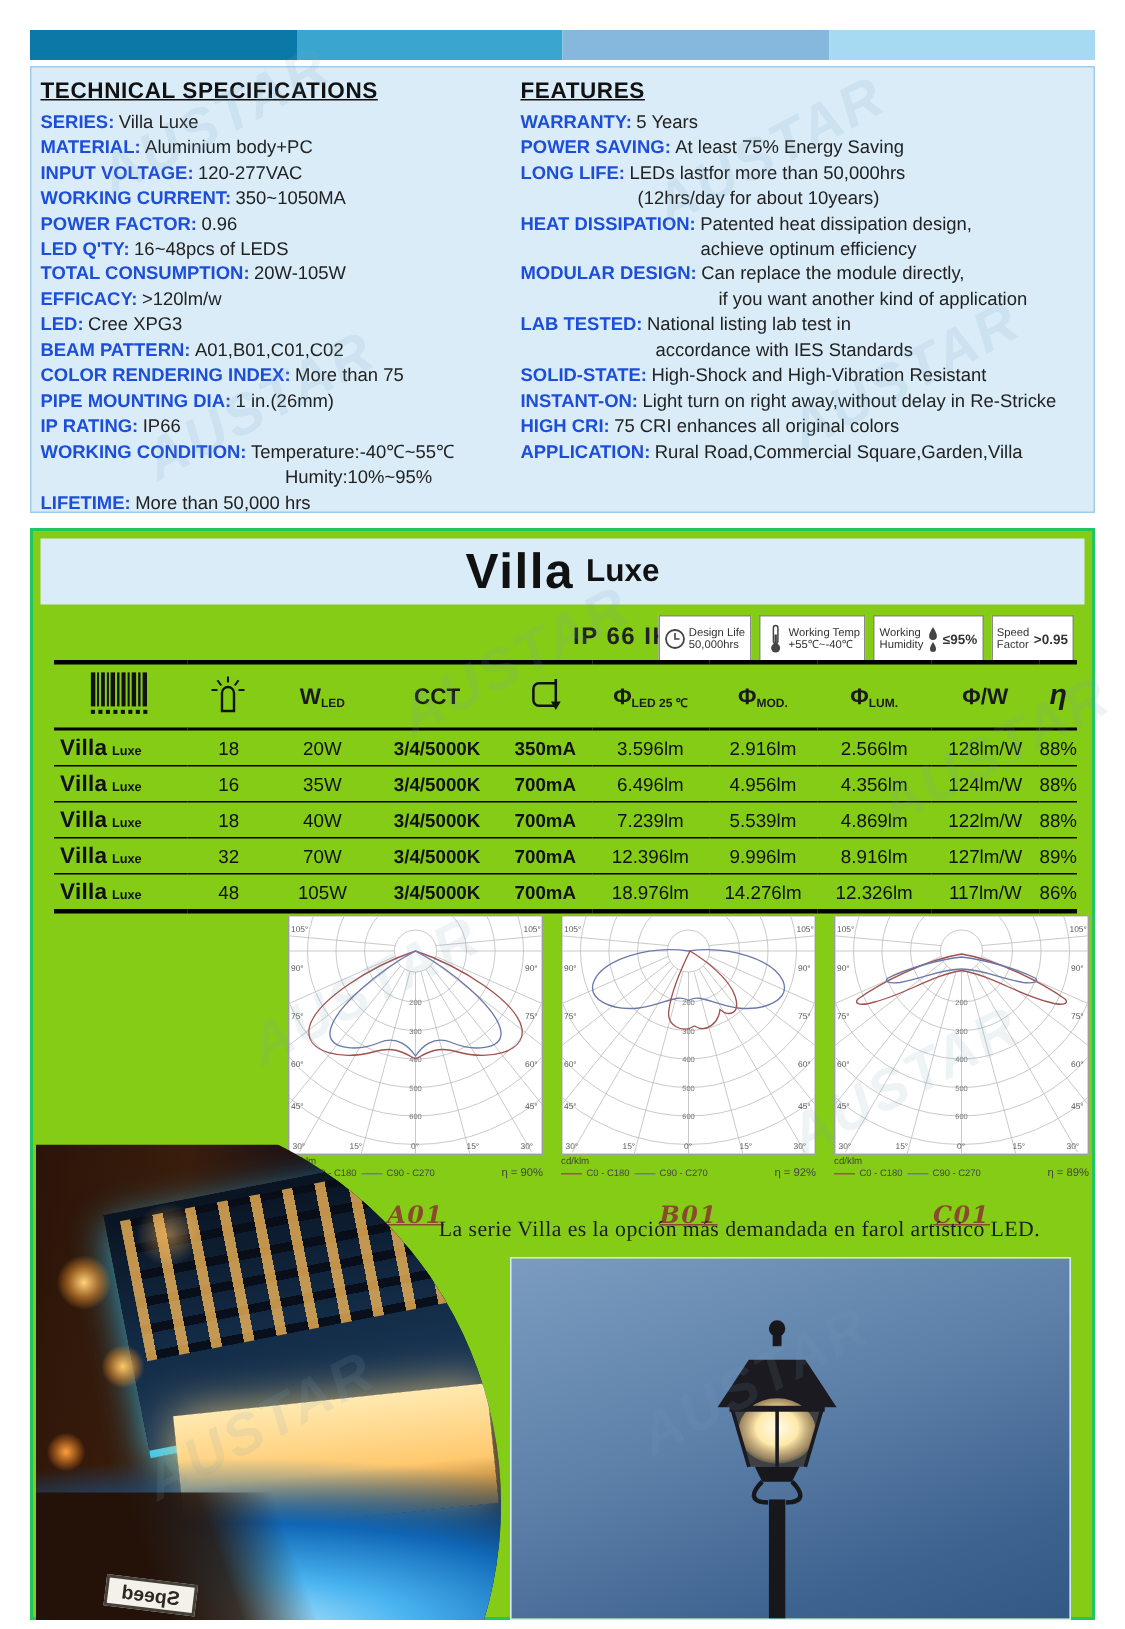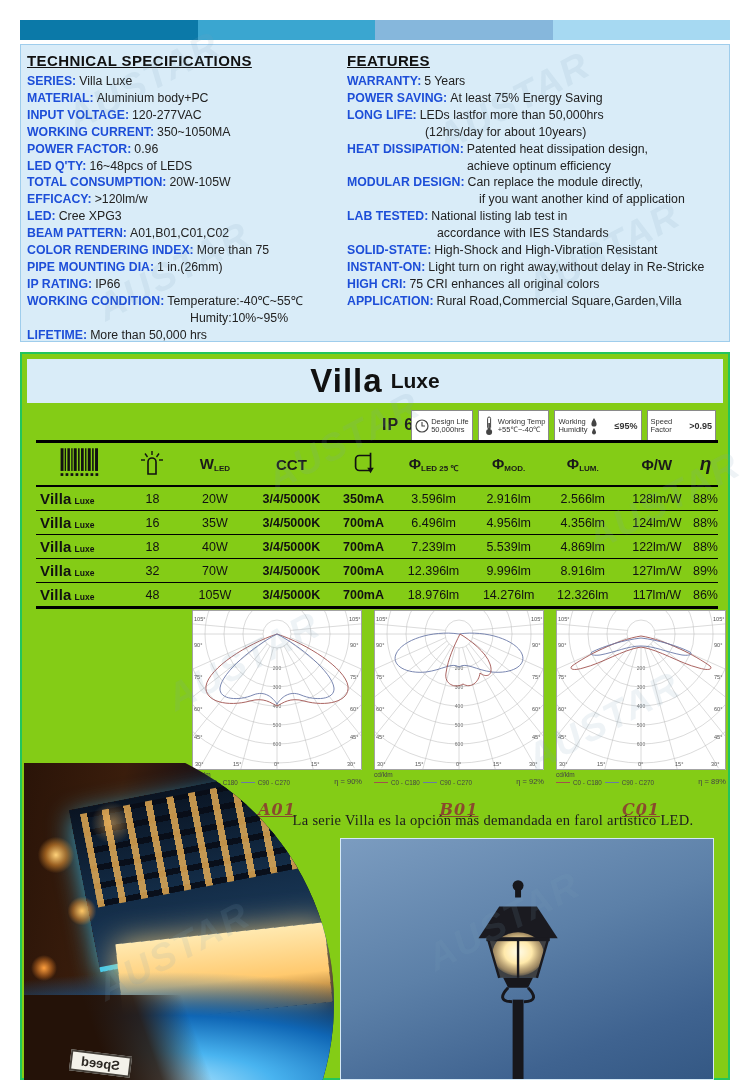--- a/index.html
+++ b/index.html
@@ -26,21 +26,21 @@
   #panel2{position:absolute;left:20px;top:352px;width:710px;height:728px;background:#84cc16;
           border:2px solid #22c55e;box-sizing:border-box;}
   #band{position:absolute;left:5px;top:5px;right:5px;height:44px;background:#d9ecf8;
         display:flex;align-items:center;justify-content:center;}
   #band .t1{font-size:33px;font-weight:bold;letter-spacing:1px;color:#111;}
   #band .t2{font-size:21px;font-weight:bold;margin-left:8px;color:#111;}
   #ratings{position:absolute;left:360px;top:62px;font-size:16px;font-weight:bold;letter-spacing:1px;color:#222;}
   #badges{position:absolute;right:12px;top:56px;display:flex;gap:5px;}
   .badge{border:1px solid #8a8a8a;background:#fff;height:28px;padding:1px 3px;display:flex;align-items:center;gap:2px;}
   .badge .bl{font-size:7.5px;line-height:8.5px;color:#333;}
-  .badge .bv{font-size:9px;font-weight:bold;color:#333;margin-left:15px;}
+  .badge .bv{font-size:9px;font-weight:bold;color:#333;margin-left:1px;}
   .bicon{width:14px;height:22px;flex:0 0 auto;}
   
   #spec-table{position:absolute;left:14px;top:86px;width:682px;border-collapse:collapse;}
   #spec-table th{border-top:3px solid #000;border-bottom:2px solid #000;height:42px;
                  font-size:13px;vertical-align:middle;padding:0;}
   #spec-table td{border-bottom:1.5px solid #000;height:23px;text-align:center;font-size:12.5px;
                  color:#111;padding:0;}
   #spec-table tr:last-child td{border-bottom:3px solid #000;}
   .c-series{text-align:left !important;padding-left:4px !important;}
   .sname{font-size:15px;font-weight:bold;letter-spacing:.2px;}

